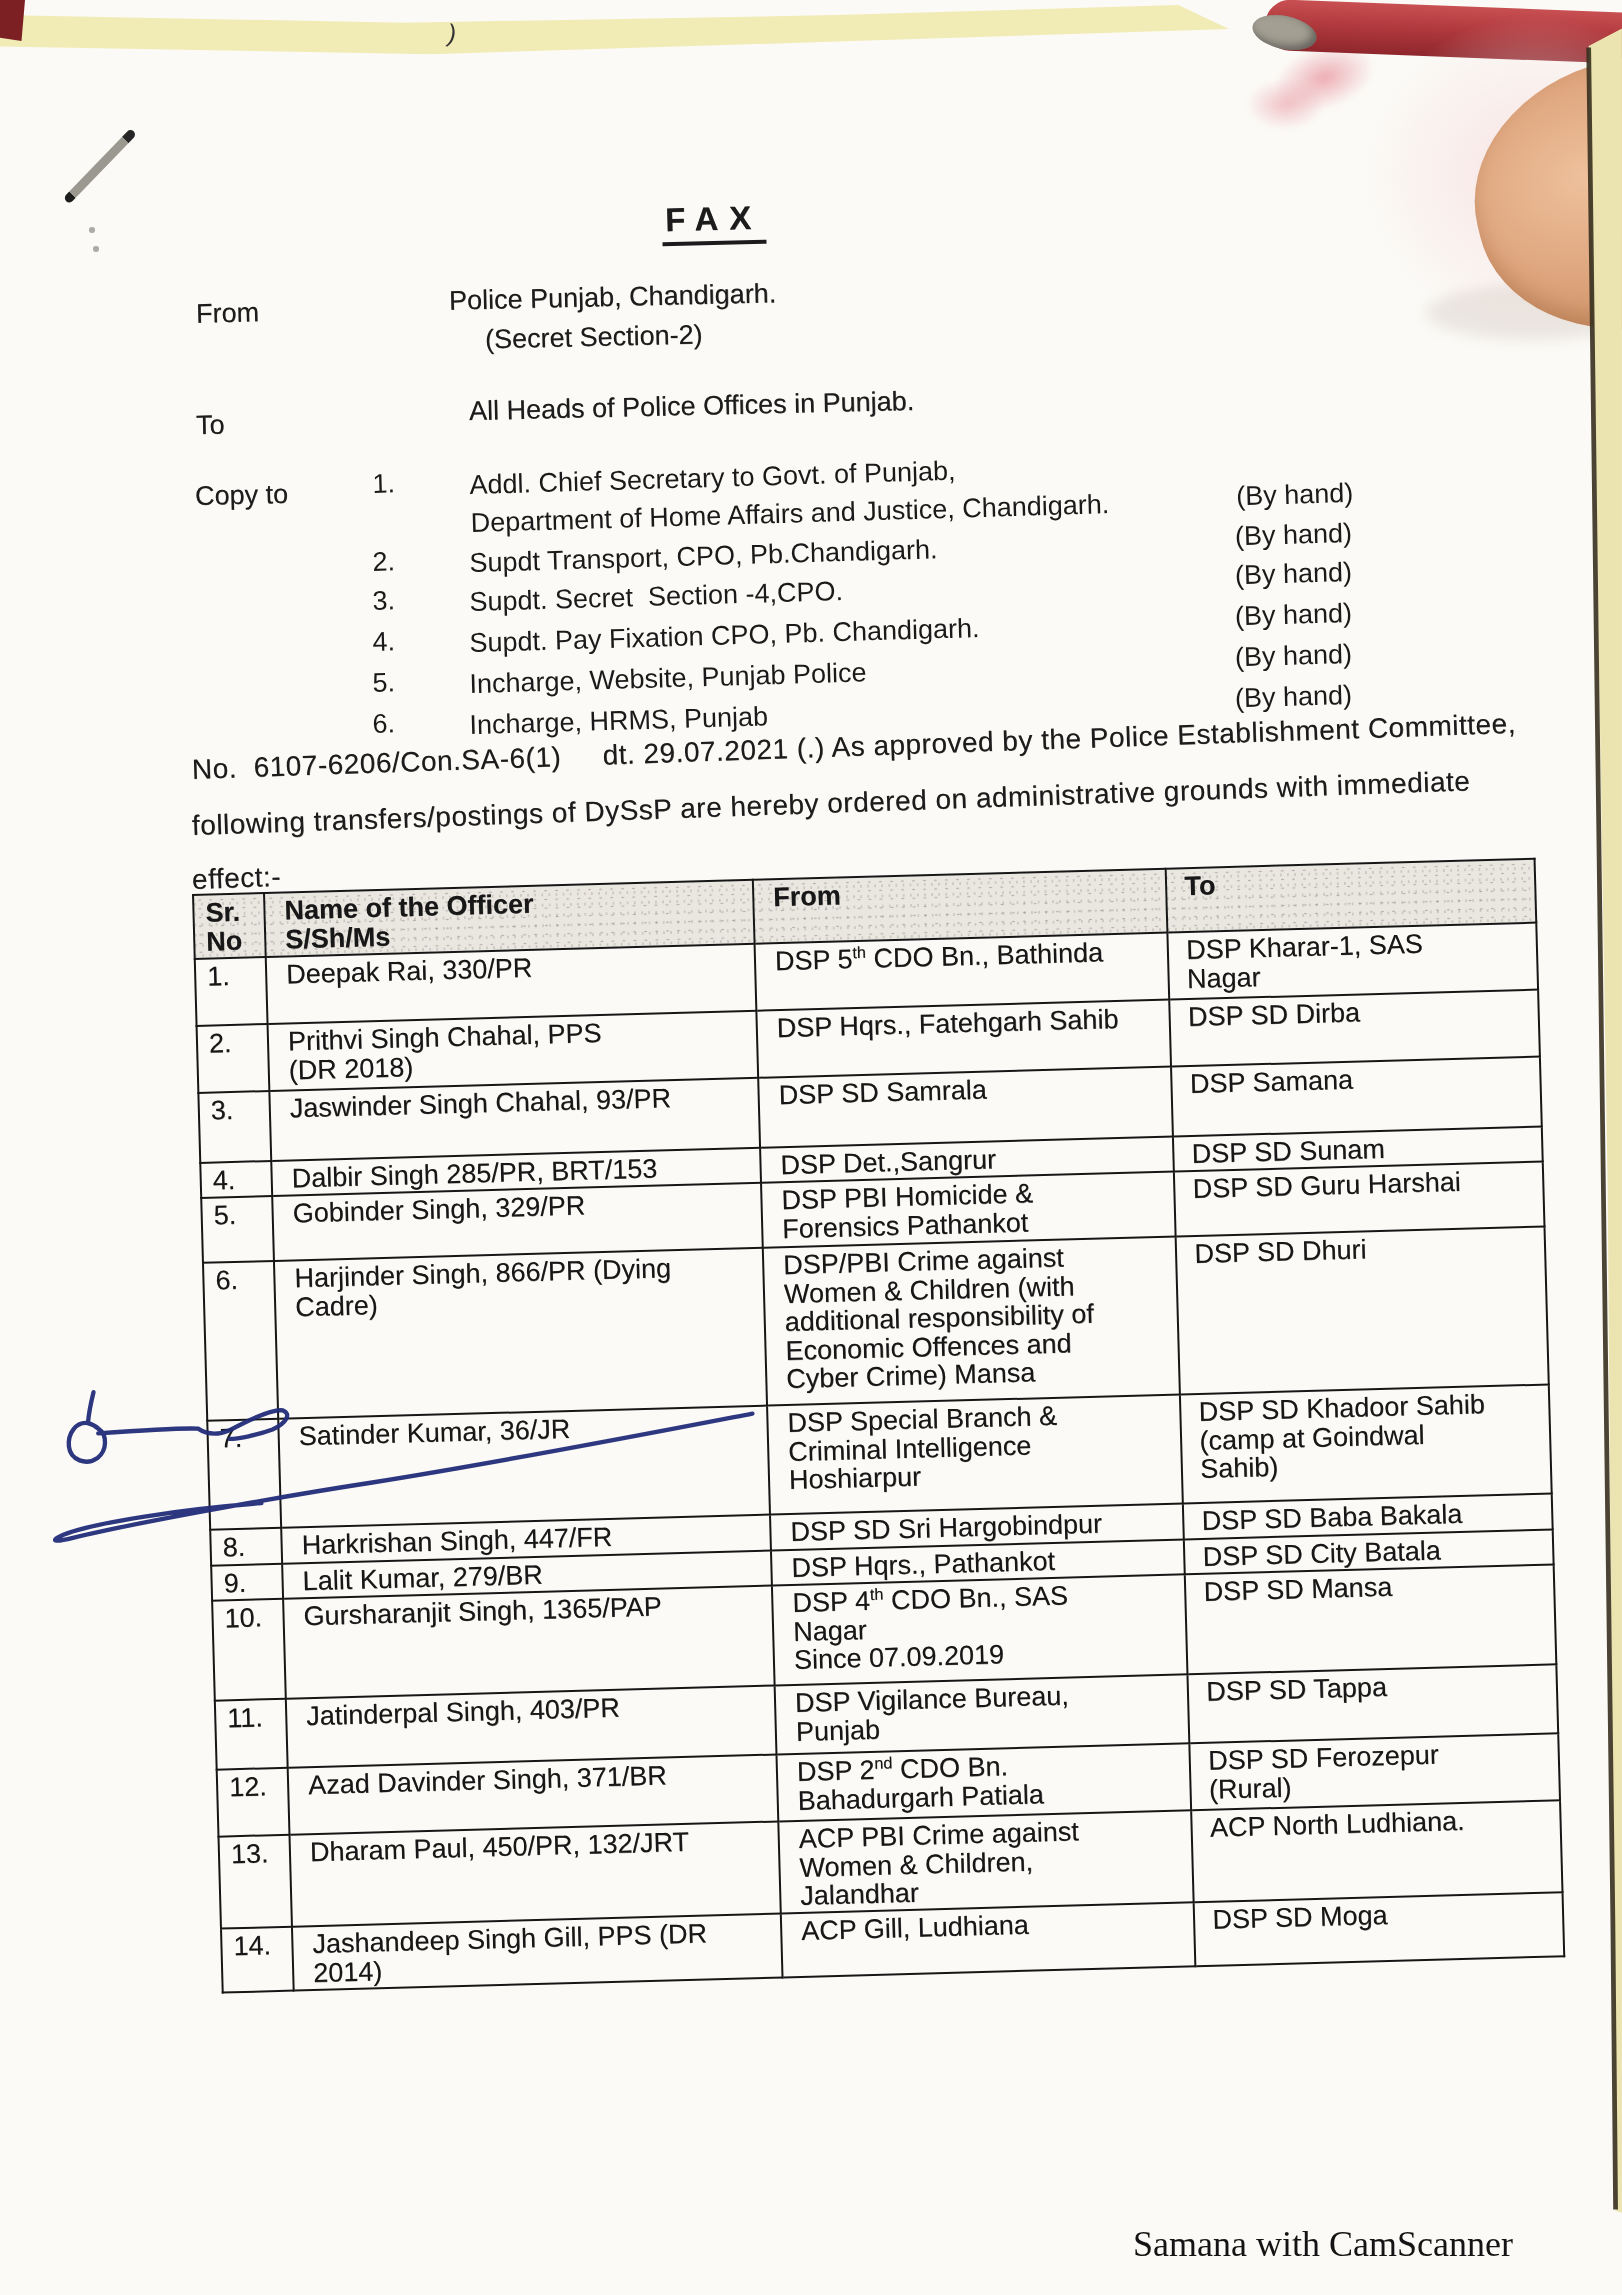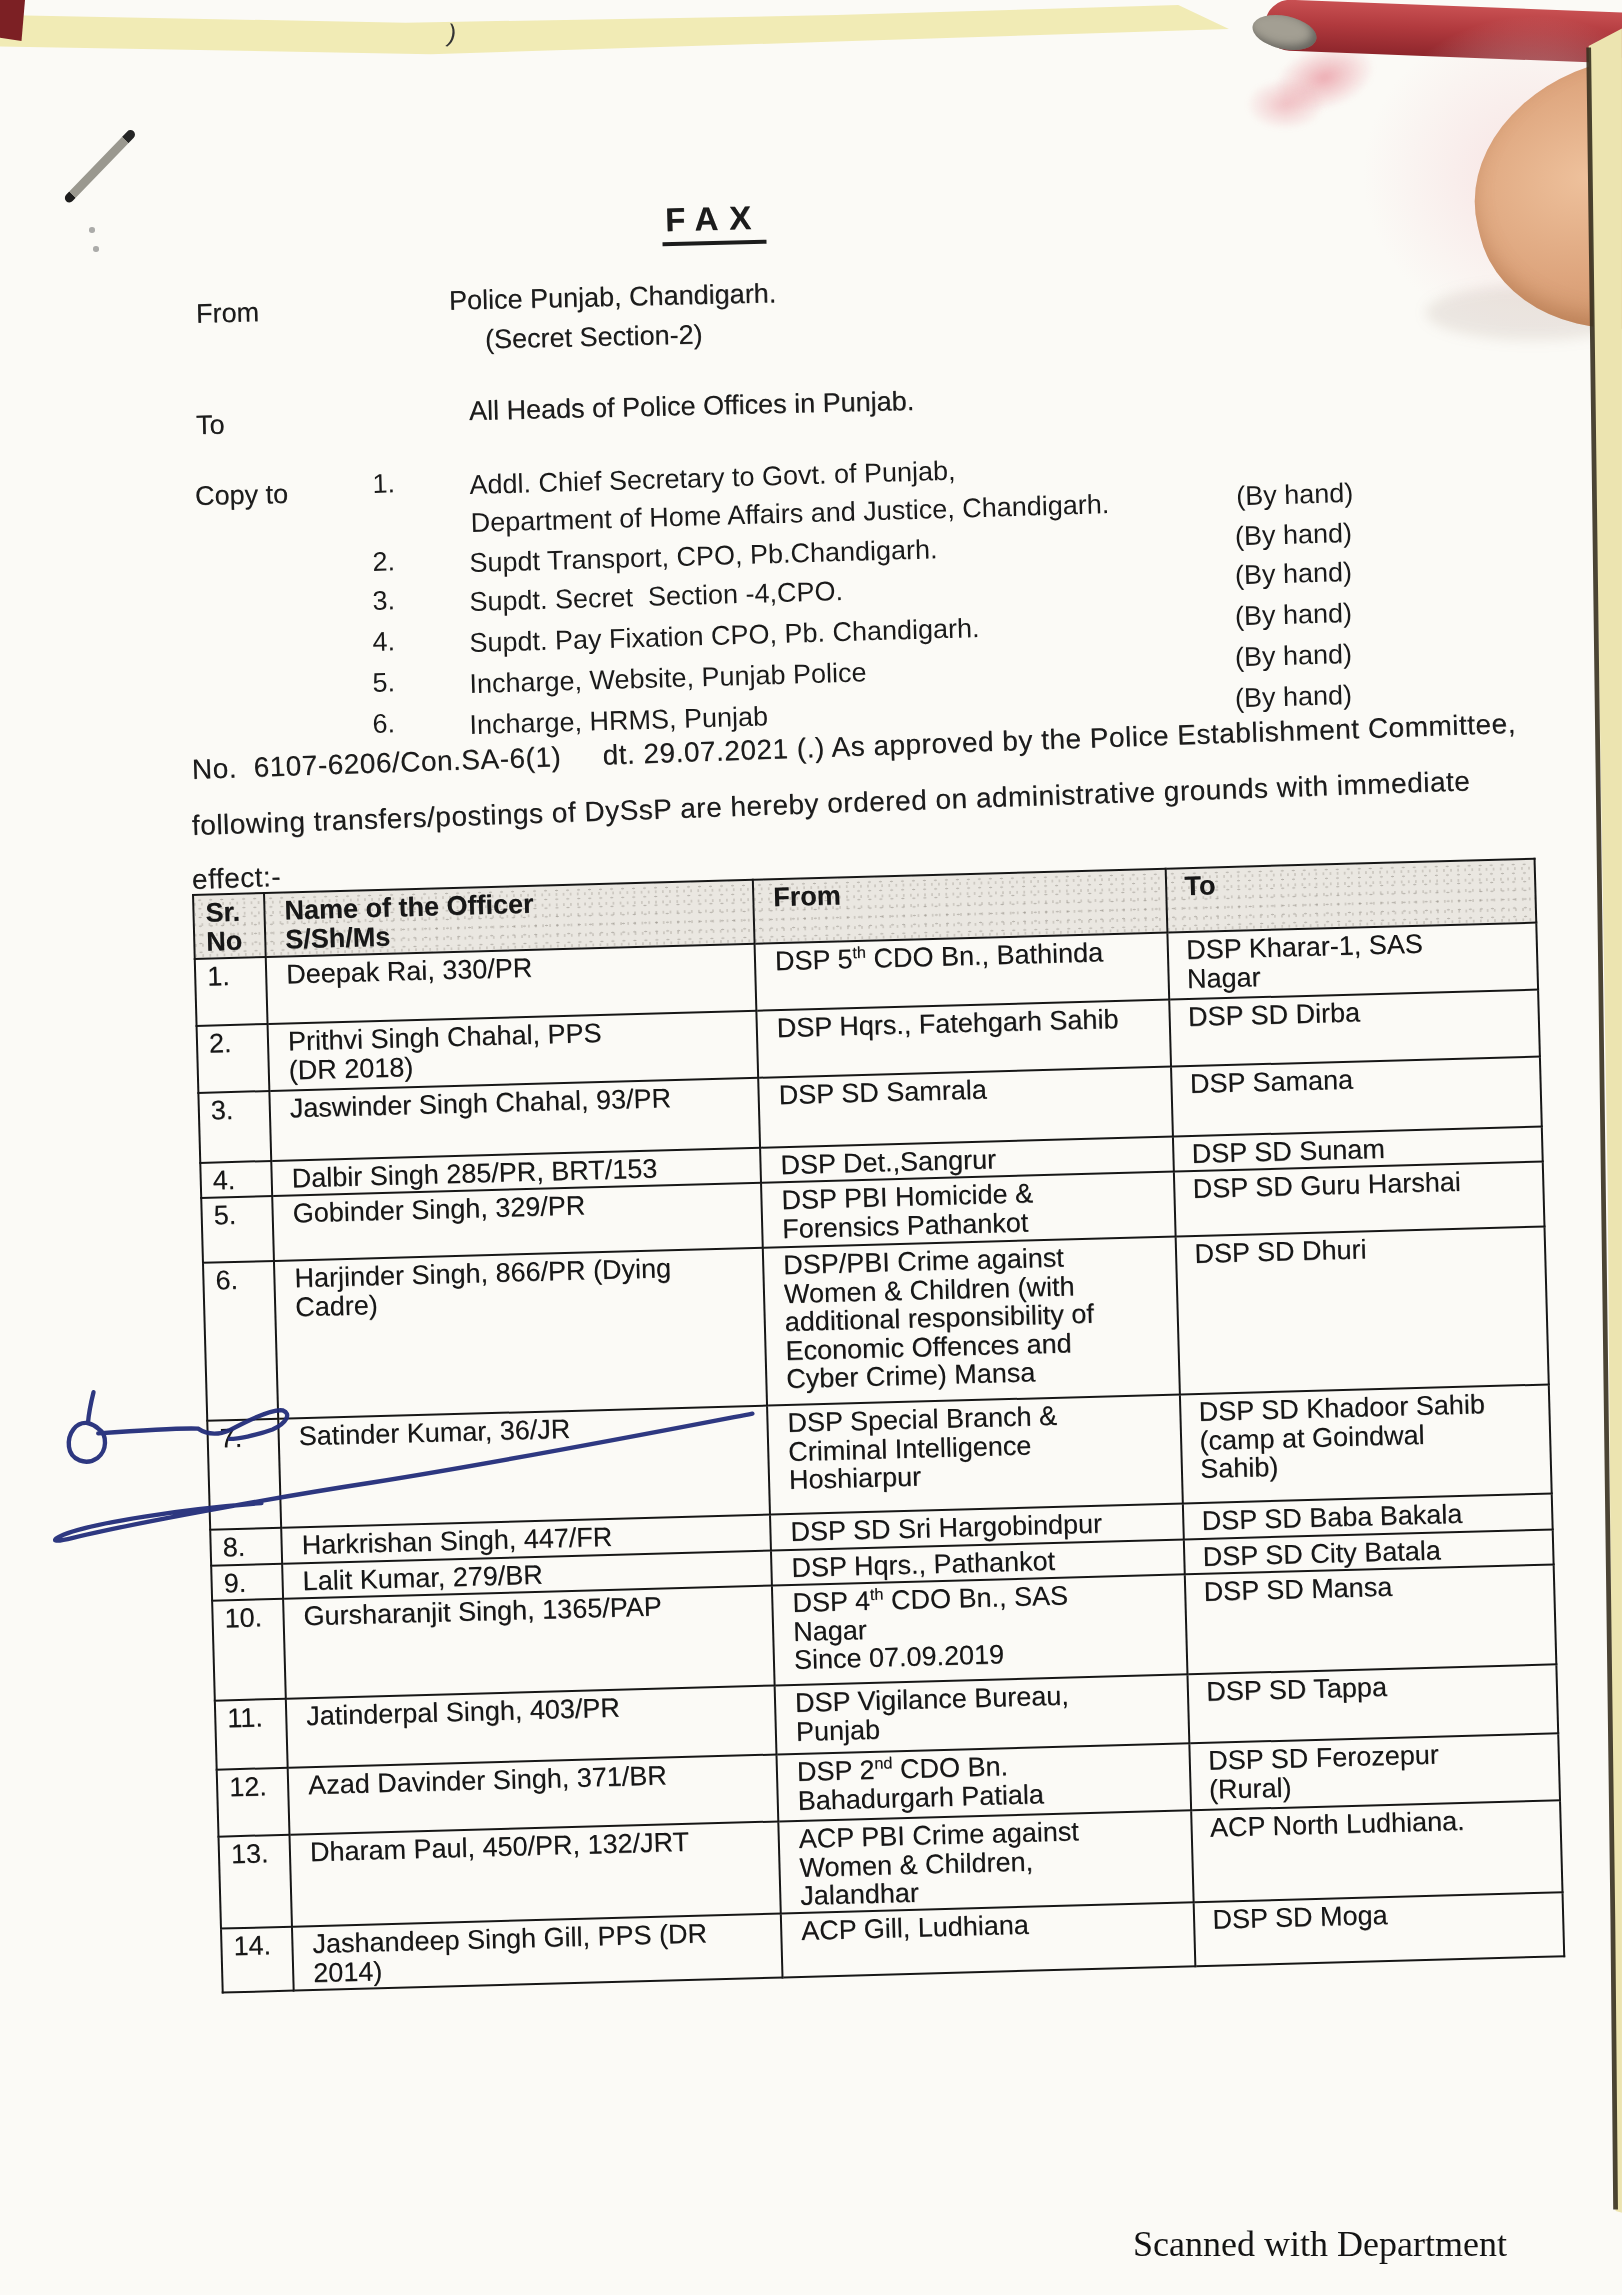--- a/index.html
+++ b/index.html
@@ -261,15 +261,15 @@
 
   <svg class="pen-ink-svg" viewBox="0 0 2048 2898" width="1622" height="2295">
     <g stroke="#232d7a" stroke-width="5.5" fill="none" stroke-linecap="round" opacity="0.95">
       <path d="M118,1758 C115,1770 112,1784 111,1797"></path>
       <path d="M111,1797 C96,1795 85,1810 87,1827 C89,1844 109,1851 123,1841 C135,1832 136,1812 124,1804 C120,1800 115,1798 111,1797"></path>
       <path d="M124,1810 C180,1806 225,1803 250,1804 C262,1812 276,1812 290,1806 C318,1791 345,1779 357,1781 C368,1785 362,1797 344,1805 C322,1813 300,1817 290,1817"></path>
       <path d="M950,1785 C820,1810 640,1845 470,1872 C340,1892 160,1925 92,1942 C68,1948 62,1946 80,1938 C120,1922 230,1906 330,1898"></path>
     </g>
   </svg>
 
-  <div id="footer">Scanned with Department</div>
+  <div id="footer">Samana with CamScanner</div>
 </div>
 
 
 </body></html>

